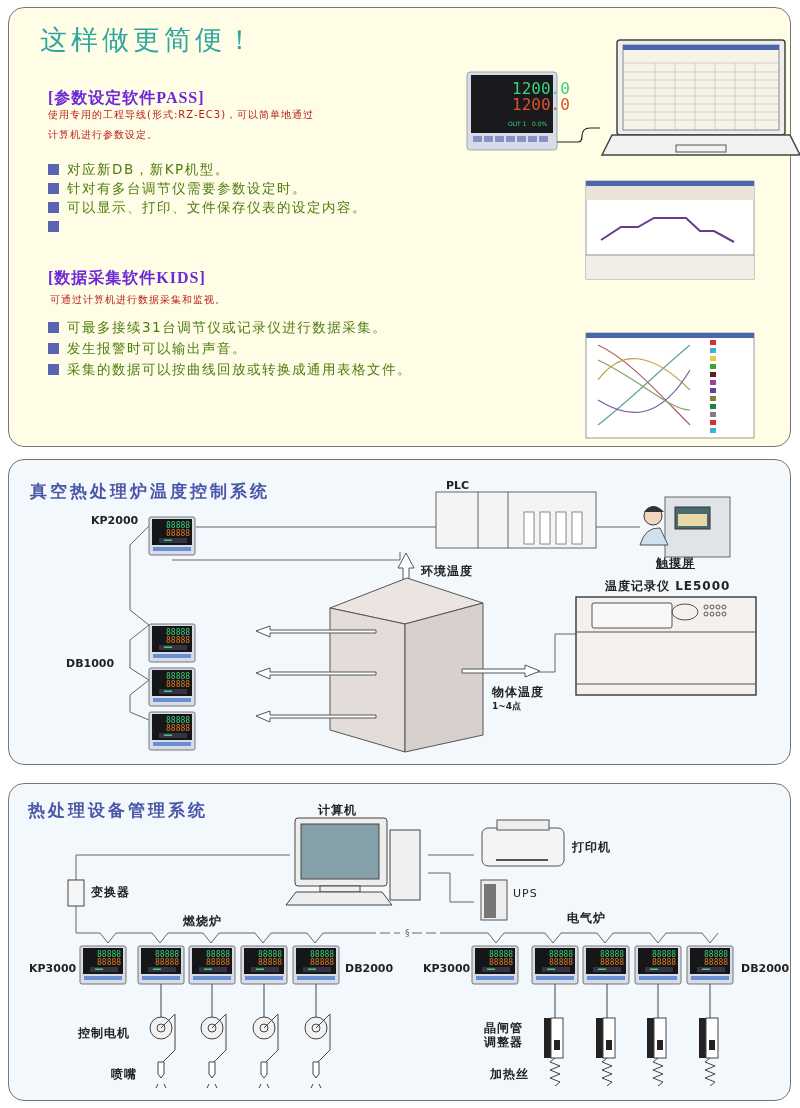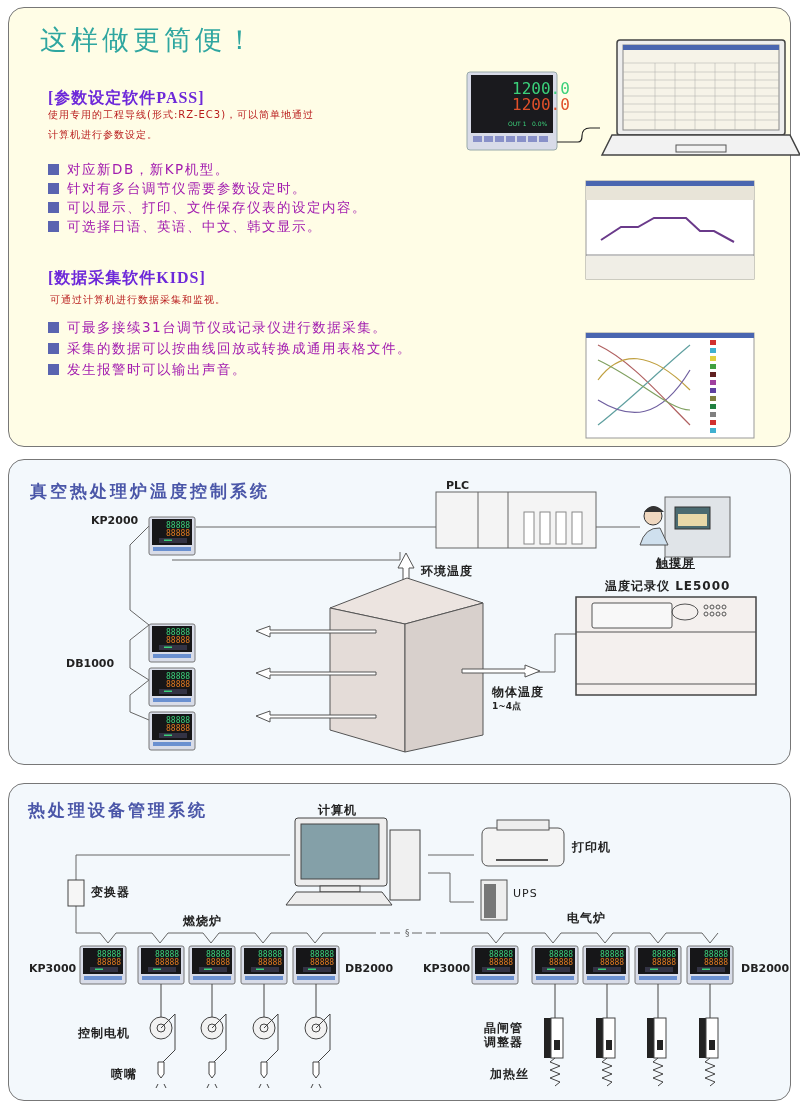--- a/index.html
+++ b/index.html
@@ -5,21 +5,21 @@
   html,body{margin:0;padding:0;background:#fff;}
   body{width:800px;height:1108px;position:relative;overflow:hidden;font-family:"DejaVu Sans","Liberation Sans",sans-serif;color:#222;}
   .panel{position:absolute;left:8px;width:783px;border:1.5px solid #777;border-radius:16px;box-sizing:border-box;}
   #p1{top:7px;height:440px;background:#fffde6;}
   #p2{top:459px;height:306px;background:#f3f8fc;}
   #p3{top:783px;height:318px;background:#f3f8fc;}
   .abs{position:absolute;}
   .title1{left:40px;top:22px;font-size:27px;color:#2fa6a0;letter-spacing:4px;font-weight:normal;}
   .sec-h{font-size:16px;color:#6d28d9;font-weight:bold;letter-spacing:1px;font-family:Liberation Serif, serif;}
   .desc{font-size:10px;color:#b91c1c;letter-spacing:1px;line-height:20px;}
-  .bullet{font-size:13.5px;color:#a21caf;letter-spacing:1.5px;display:flex;align-items:center;height:19px;}
+  .bullet{font-size:13.5px;color:#4d7c0f;letter-spacing:1.5px;display:flex;align-items:center;height:19px;}
   .bullet .sq{width:11px;height:11px;background:#5a64b0;margin-right:8px;flex:none;}
   .title2{font-size:17px;color:#4a56a8;font-weight:bold;letter-spacing:3px;}
   .lbl{font-size:12px;color:#222;font-weight:bold;letter-spacing:1px;}
   .lbl-n{font-size:11px;color:#222;font-weight:bold;}
   svg{position:absolute;left:0;top:0;}
 </style>
 </head>
 <body>
 
 <div class="panel" id="p1"></div>
@@ -38,38 +38,37 @@
   <div class="bullet">
       <span class="sq"></span>
       <span>针对有多台调节仪需要参数设定时。</span>
     </div>
   <div class="bullet">
       <span class="sq"></span>
       <span>可以显示、打印、文件保存仪表的设定内容。</span>
     </div>
   <div class="bullet">
       <span class="sq"></span>
-      <span>可选择日语、英语、中文、韩文显示。</span>
     </div>
 </div>
 
 <div class="abs sec-h" style="left:48px;top:268px;">[数据采集软件KIDS]</div>
 <div class="abs desc" style="left:50px;top:290px;">可通过计算机进行数据采集和监视。</div>
 <div class="abs" style="left:48px;top:317px;">
   <div class="bullet" style="height:21px">
       <span class="sq"></span>
       <span>可最多接续31台调节仪或记录仪进行数据采集。</span>
     </div>
   <div class="bullet" style="height:21px">
       <span class="sq"></span>
+      <span>发生报警时可以输出声音。</span>
+    </div>
+  <div class="bullet" style="height:21px">
+      <span class="sq"></span>
       <span>采集的数据可以按曲线回放或转换成通用表格文件。</span>
-    </div>
-  <div class="bullet" style="height:21px">
-      <span class="sq"></span>
-      <span>发生报警时可以输出声音。</span>
     </div>
 </div>
 
 <svg width="800" height="450">
   <g>
     <rect x="467" y="72" width="90" height="78" rx="3" fill="#d8dbe8" stroke="#9aa"></rect>
     <rect x="471" y="75" width="82" height="58" fill="#1a1a1e"></rect>
     <text x="512" y="94" fill="#3bd07a" font-size="16" font-family="DejaVu Sans Mono, monospace">1200.0</text>
     <text x="512" y="110" fill="#e0502a" font-size="16" font-family="DejaVu Sans Mono, monospace">1200.0</text>
     <text x="508" y="126" fill="#3bd07a" font-size="6" font-family="DejaVu Sans, sans-serif">OUT 1</text>

